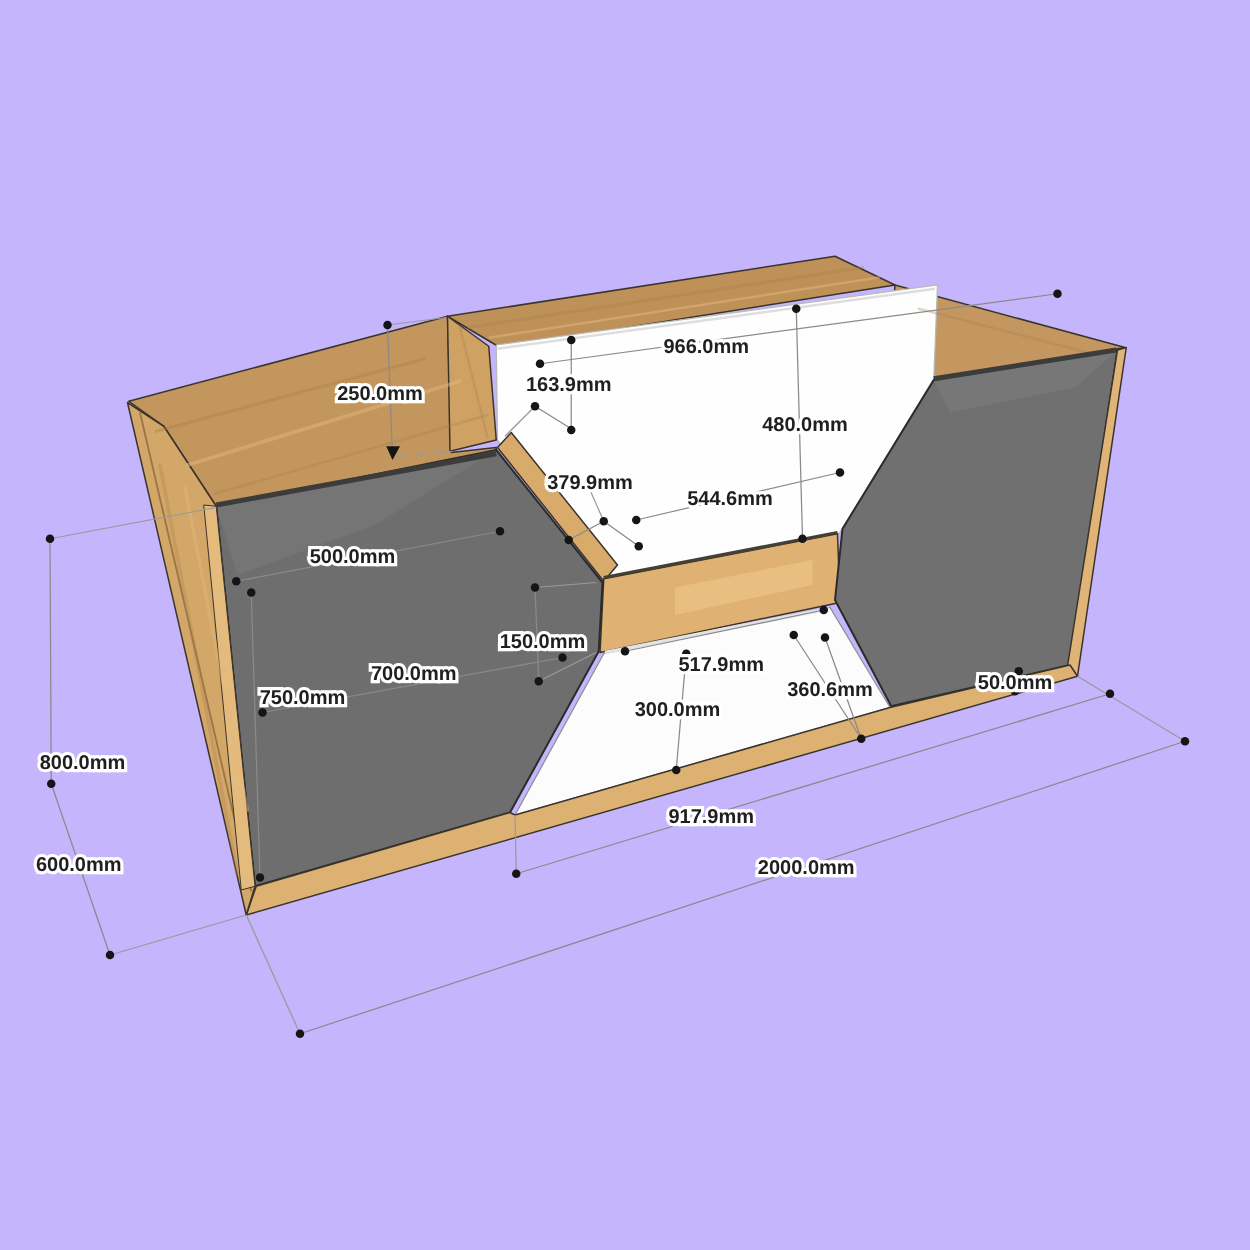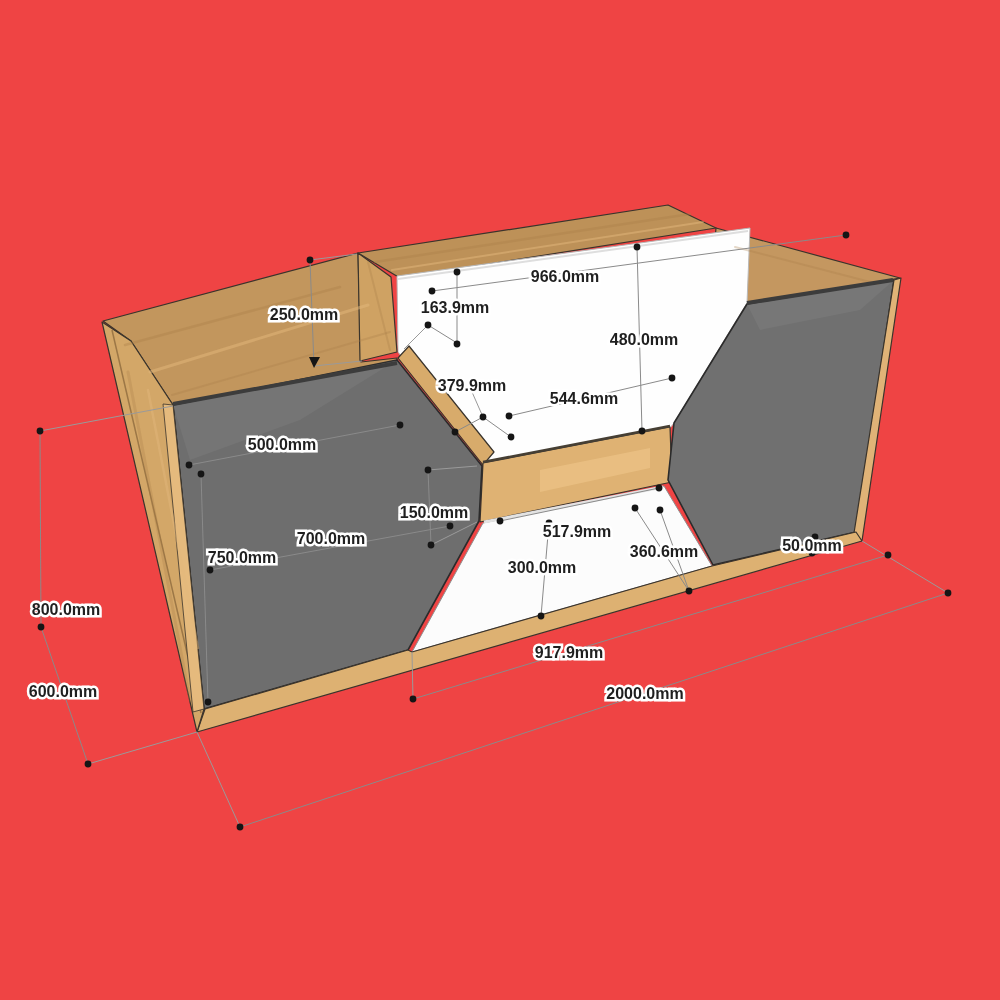--- a/index.html
+++ b/index.html
@@ -1,16 +1,16 @@
 <!DOCTYPE html>
 <html><head>
 <meta charset="utf-8">
 <style>
   html,body{margin:0;padding:0;background:#ffffff;}
-  #stage{position:relative;width:1000px;height:1000px;background:#ef4444;overflow:hidden;
+  #stage{position:relative;width:1000px;height:1000px;background:#c4b5fd;overflow:hidden;
          font-family:"Liberation Sans", sans-serif;}
   svg{position:absolute;left:0;top:0;}
   .dim-label{font-family:"Liberation Sans","DejaVu Sans",sans-serif;font-size:16px;font-weight:bold;
              fill:#1f1f1f;stroke:#ffffff;stroke-width:5px;paint-order:stroke;text-anchor:middle;}
   .dimline{stroke:#8a8a8a;stroke-width:1;fill:none;}
   .extline{stroke:#9a9a9a;stroke-width:1;fill:none;}
   .dot{fill:#151515;stroke:none;}
   .wood-edge{stroke:#3a342c;stroke-width:1.2;stroke-linejoin:round;}
   .panel-edge{stroke:#2b2b2b;stroke-width:1.6;stroke-linejoin:round;}
 </style>

